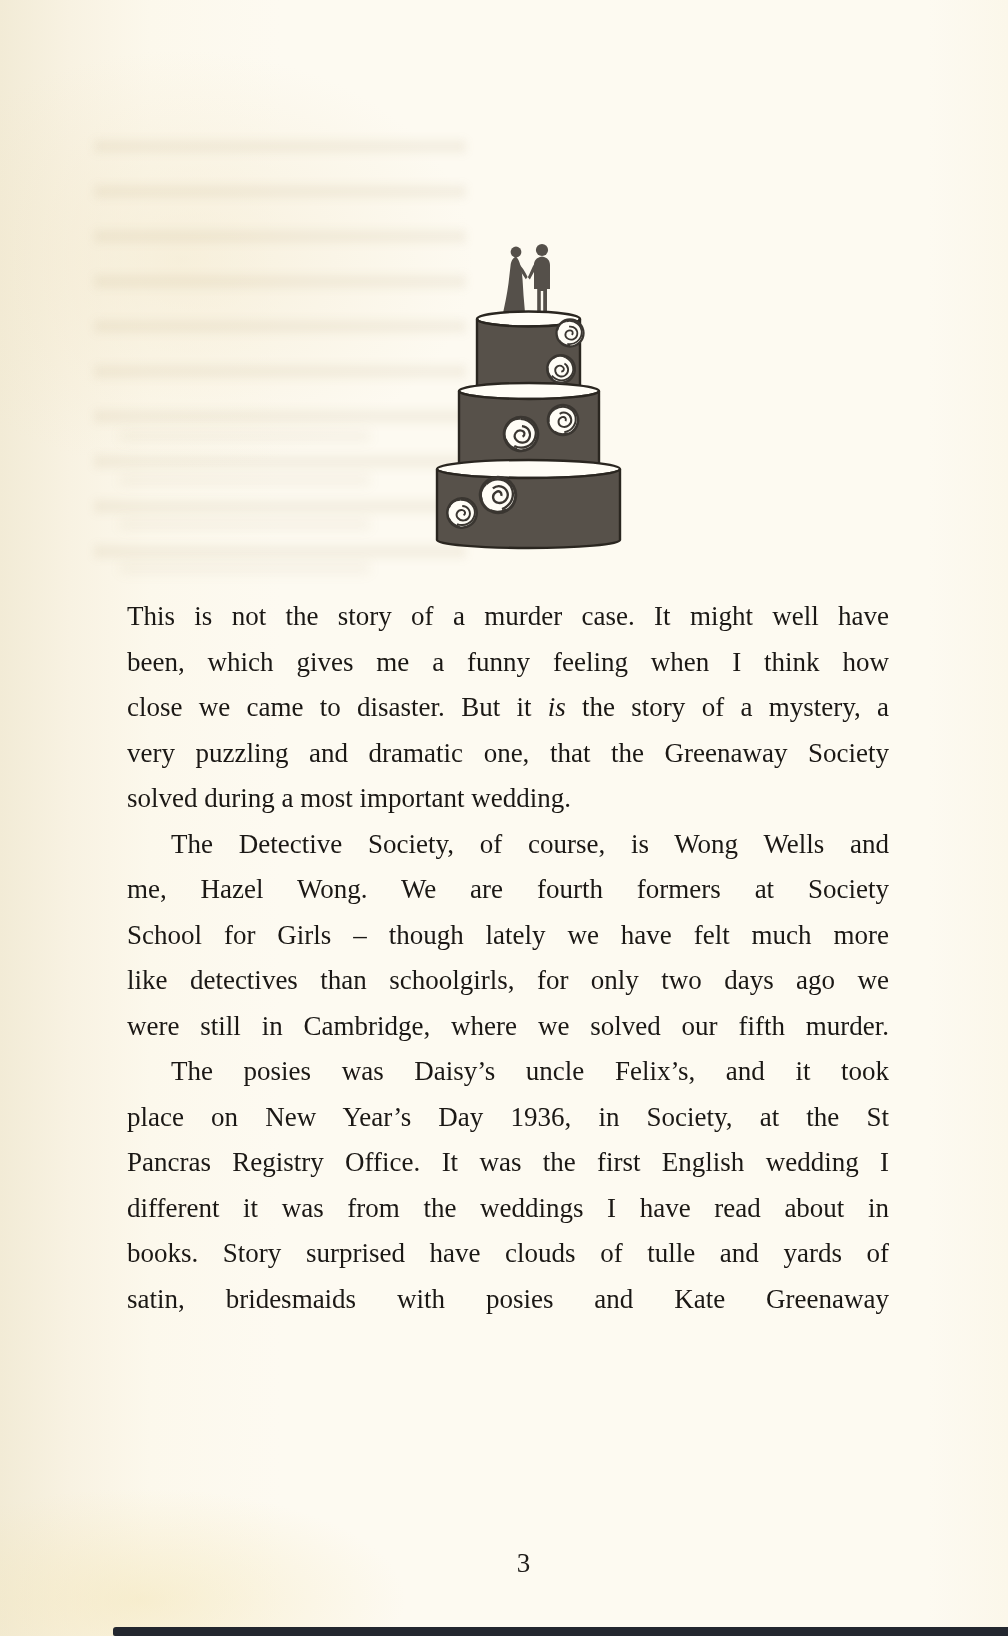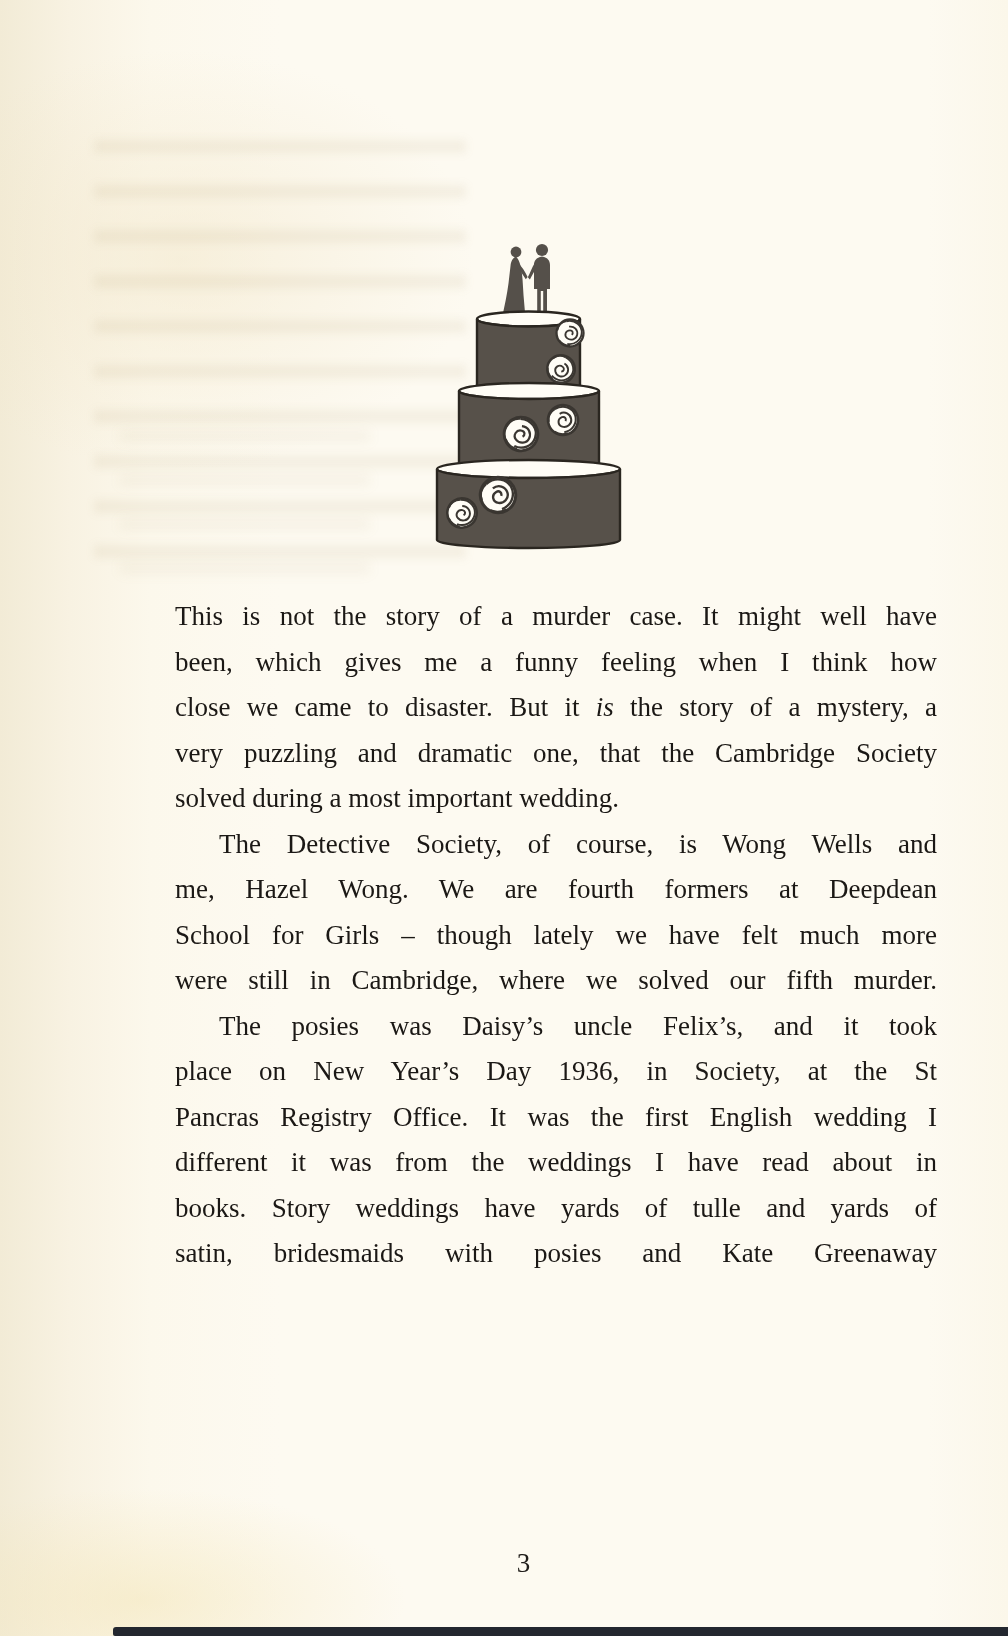--- a/index.html
+++ b/index.html
@@ -27,21 +27,21 @@
     background:repeating-linear-gradient(180deg,
       rgba(166,144,96,0.16) 0 12px, rgba(166,144,96,0) 12px 44px);
     filter:blur(6px);opacity:.5;pointer-events:none;
   }
   .cake{
     position:absolute;left:430px;top:238px;width:192px;height:312px;margin:0;
   }
   .cake svg{display:block;width:100%;height:100%;}
   .text-block{
     position:absolute;left:127px;top:594px;width:762px;
-    font-size:27px;line-height:45.5px;color:#1b1815;margin-left:48px;
+    font-size:27px;line-height:45.5px;color:#1b1815;
   }
   .paragraph{margin:0;}
   .line{text-align:justify;text-align-last:justify;}
   .line.plain{text-align-last:left;}
   .line.indent{text-indent:44px;}
   .line em{font-style:italic;}
   .page-number{
     position:absolute;left:40px;right:0;top:1548px;text-align:center;
     font-size:27px;color:#201d1a;letter-spacing:1px;
   }
@@ -103,35 +103,36 @@
         <use href="#rose" transform="translate(32,274) scale(0.98) rotate(10)"></use>
       </g>
     </svg>
   </figure>
 
   <main class="text-block">
     <div class="paragraph">
         <div class="line">This is not the story of a murder case. It might well have</div>
         <div class="line">been, which gives me a funny feeling when I think how</div>
         <div class="line">close we came to disaster. But it <em>is</em> the story of a mystery, a</div>
-        <div class="line">very puzzling and dramatic one, that the Cambridge Society</div>
+        <div class="line">very puzzling and dramatic one, that the Greenaway Society</div>
         <div class="line plain">solved during a most important wedding.</div>
       </div>
     <div class="paragraph">
         <div class="line indent">The Detective Society, of course, is Wong Wells and</div>
-        <div class="line">me, Hazel Wong. We are fourth formers at Deepdean</div>
+        <div class="line">me, Hazel Wong. We are fourth formers at Society</div>
         <div class="line">School for Girls – though lately we have felt much more</div>
+        <div class="line">like detectives than schoolgirls, for only two days ago we</div>
         <div class="line">were still in Cambridge, where we solved our fifth murder.</div>
       </div>
     <div class="paragraph">
         <div class="line indent">The posies was Daisy’s uncle Felix’s, and it took</div>
         <div class="line">place on New Year’s Day 1936, in Society, at the St</div>
         <div class="line">Pancras Registry Office. It was the first English wedding I</div>
         <div class="line">different it was from the weddings I have read about in</div>
-        <div class="line">books. Story weddings have yards of tulle and yards of</div>
+        <div class="line">books. Story surprised have clouds of tulle and yards of</div>
         <div class="line">satin, bridesmaids with posies and Kate Greenaway</div>
       </div>
   </main>
 
   <div class="page-number">3</div>
 
   <div class="scan-edge"></div>
 </div>
 
 </body></html>

